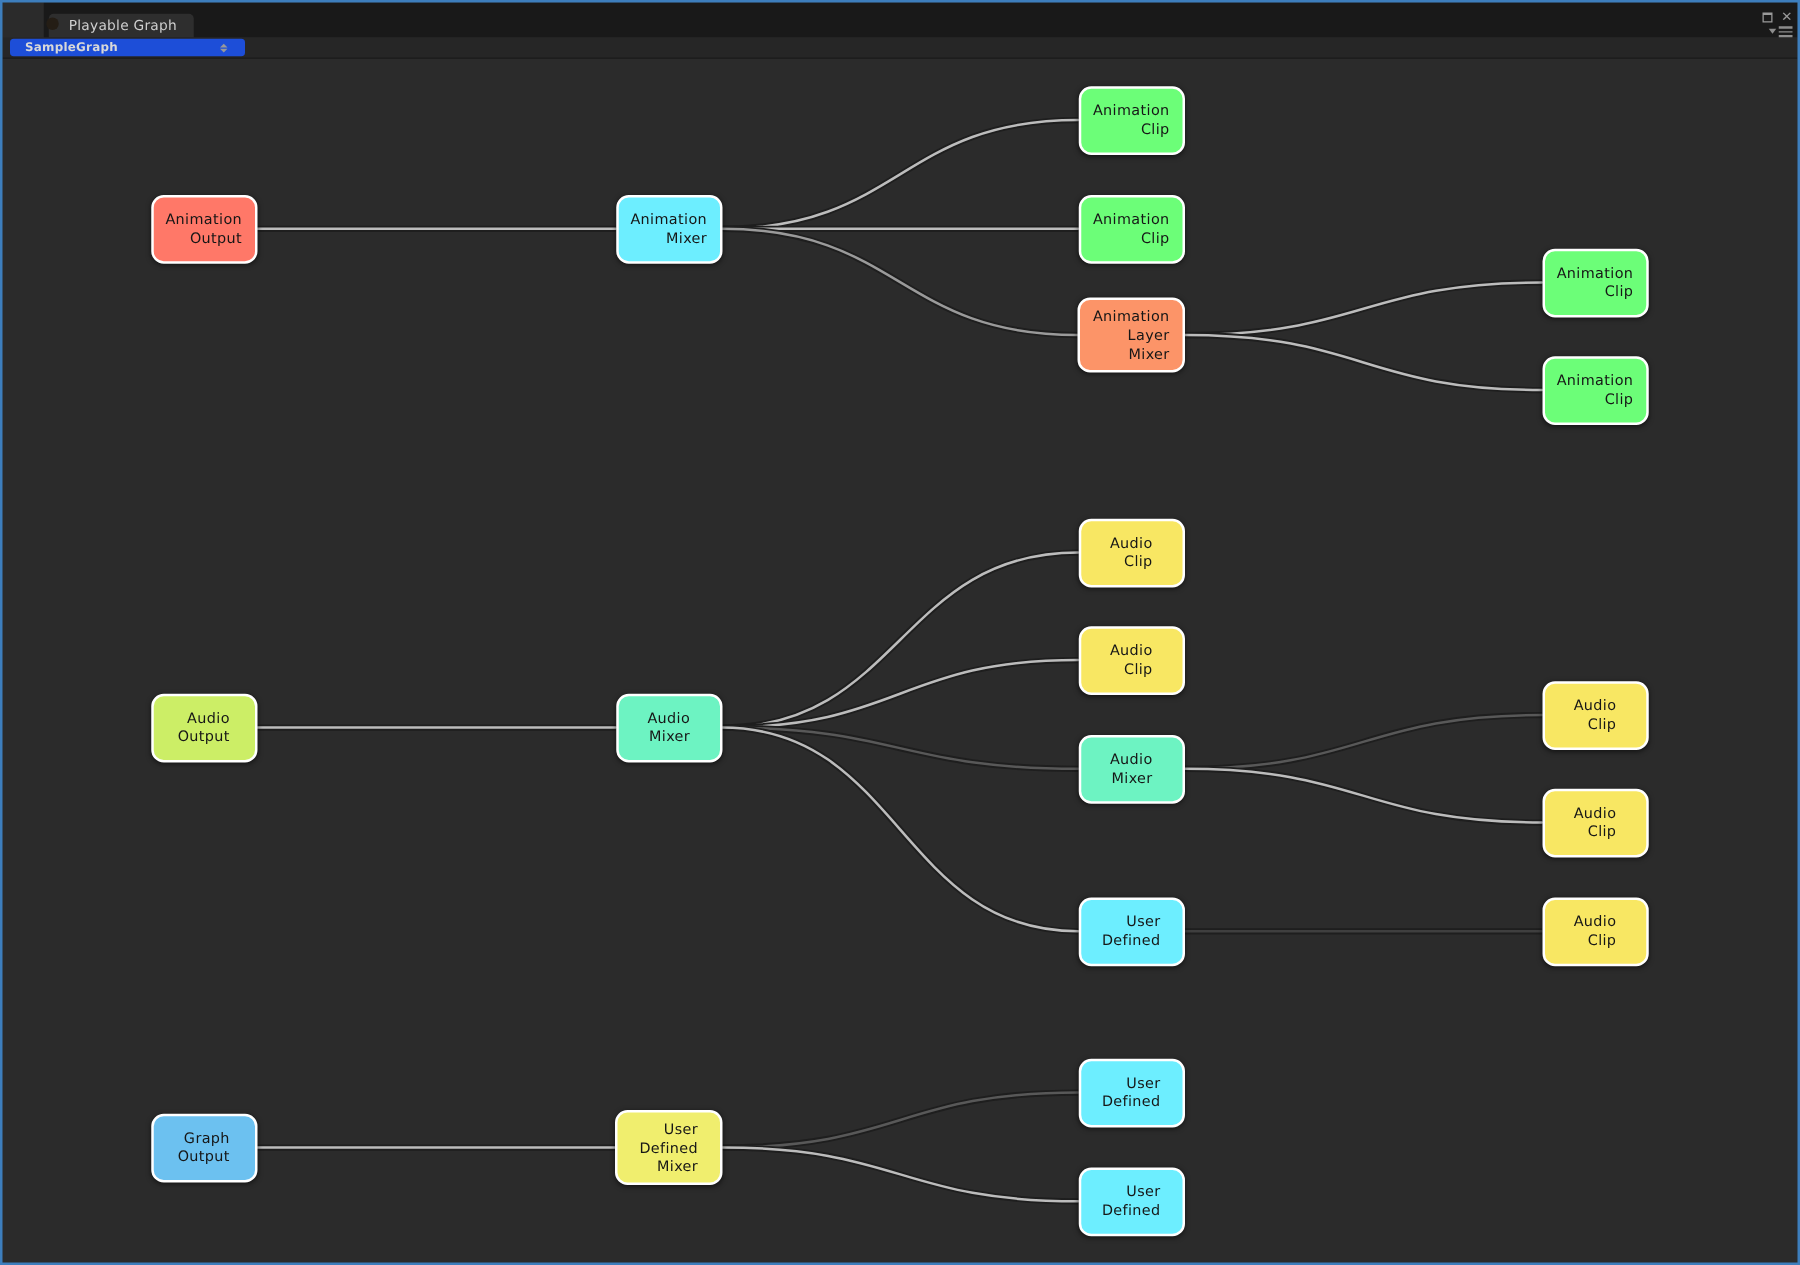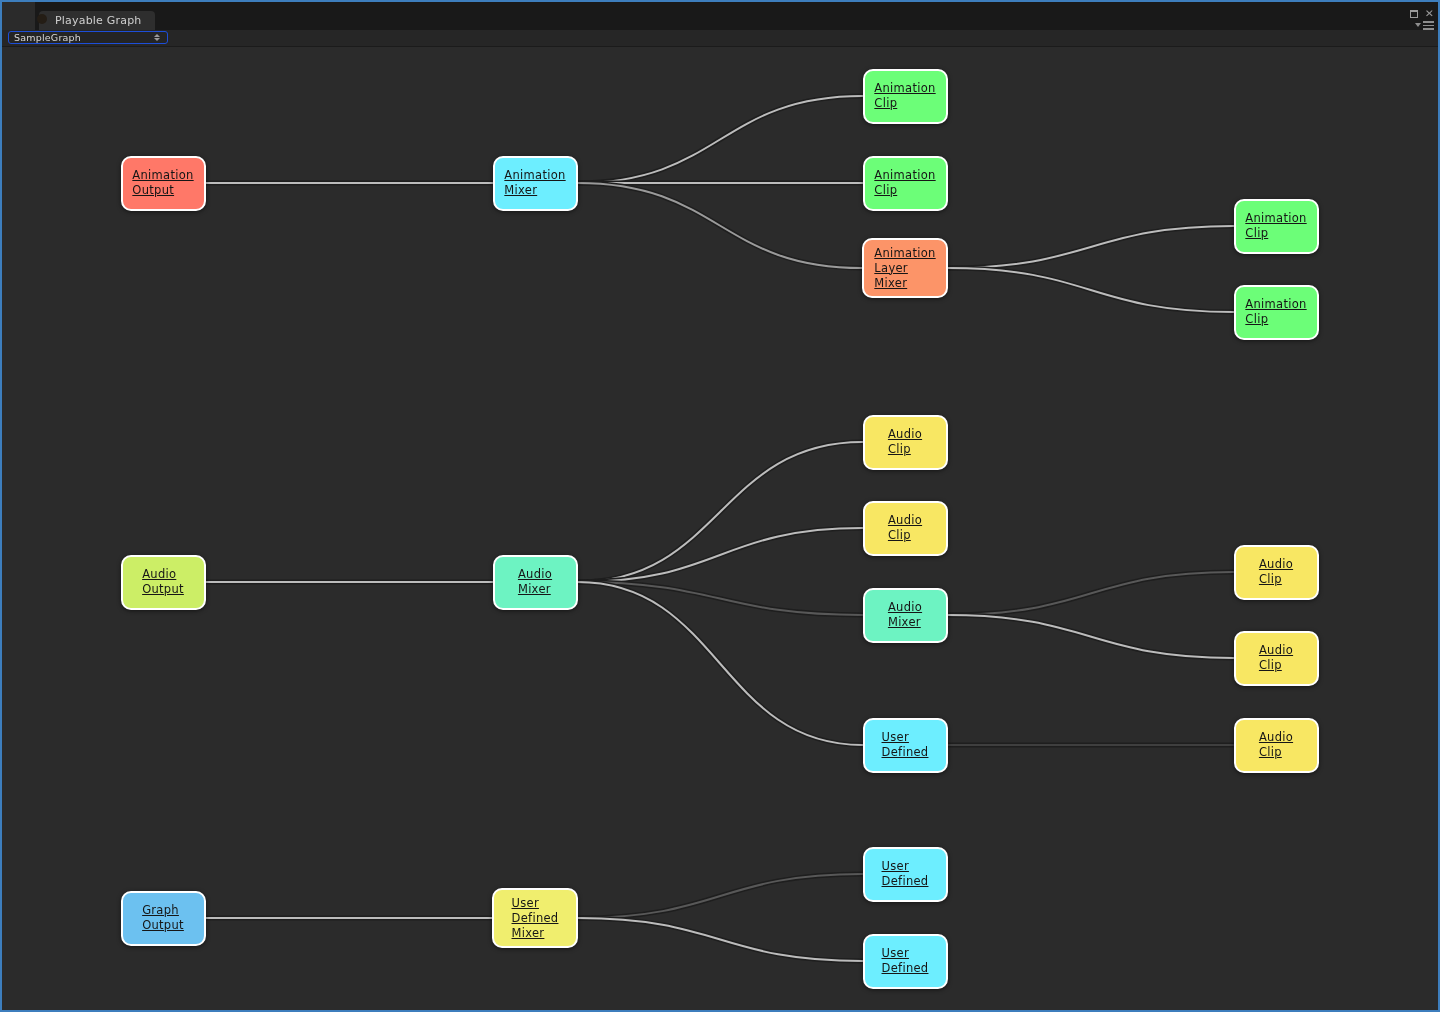--- a/index.html
+++ b/index.html
@@ -19,35 +19,35 @@
   .ctrl-row{display:flex;align-items:center;gap:7px;}
   .ico-max{width:8px;height:8px;border:1px solid #9a9a9a;border-top-width:2px;display:inline-block;}
   .ico-close{color:#9a9a9a;font-size:11px;line-height:11px;display:inline-block;transform:scaleY(.95);}
   .menu-row{display:flex;align-items:center;gap:2px;margin-top:2px;}
   .ico-tri{width:0;height:0;border-left:3px solid transparent;border-right:3px solid transparent;
     border-top:4px solid #8d8d8d;display:inline-block;}
   .ico-burger{display:inline-flex;flex-direction:column;gap:2px;}
   .ico-burger i{display:block;width:11px;height:1.5px;background:#8d8d8d;}
   .toolbar{position:absolute;top:30px;left:2px;right:2px;height:17px;background:#262626;
     border-bottom:1px solid #1b1b1b;z-index:5;}
-  .dropdown{position:absolute;left:6px;top:1px;width:160px;height:13px;background:#242424;
-    border:1px solid #1d4ed8;border-radius:3px;display:flex;align-items:center;
-    color:#d8d8d8;font-size:9.5px;padding:0 5px;letter-spacing:.2px;}
+  .dropdown{position:absolute;left:6px;top:1px;width:188px;height:13px;background:#242424;
+    border:7px solid #1d4ed8;border-radius:3px;display:flex;align-items:center;
+    color:#d8d8d8;font-size:9.5px;padding:0 5px;letter-spacing:.2px;font-weight:bold;}
   .dropdown .dd-label{flex:1;white-space:nowrap;overflow:hidden;}
   .dd-arrows{display:flex;flex-direction:column;gap:1px;align-items:center;margin-right:2px;}
   .dd-arrows .up{width:0;height:0;border-left:3px solid transparent;border-right:3px solid transparent;border-bottom:3.5px solid #999;}
   .dd-arrows .down{width:0;height:0;border-left:3px solid transparent;border-right:3px solid transparent;border-top:3.5px solid #999;}
   
   .canvas-bg{position:absolute;top:48px;left:2px;right:2px;bottom:2px;background:#2b2b2b;z-index:0;}
   .graph-layer{position:absolute;inset:0;z-index:1;}
   .graph-layer svg{position:absolute;inset:0;}
   .node{position:absolute;display:flex;align-items:center;justify-content:center;
-    text-align:left;border:2.5px solid #ffffff;border-radius:10px;
+    text-align:right;border:2.5px solid #ffffff;border-radius:10px;
     color:#161616;font-size:11.5px;line-height:15px;letter-spacing:.3px;
-    white-space:pre-line;box-shadow:0 1px 4px rgba(0,0,0,.55);cursor:default;text-decoration:underline;}
+    white-space:pre-line;box-shadow:0 1px 4px rgba(0,0,0,.55);cursor:default;}
   .win-border{position:absolute;inset:0;border:2px solid #3d7ebd;z-index:10;pointer-events:none;}
 </style>
 </head>
 <body>
 
 <div class="window">
 
   <div class="canvas-bg"></div>
 
   <div class="graph-layer">

